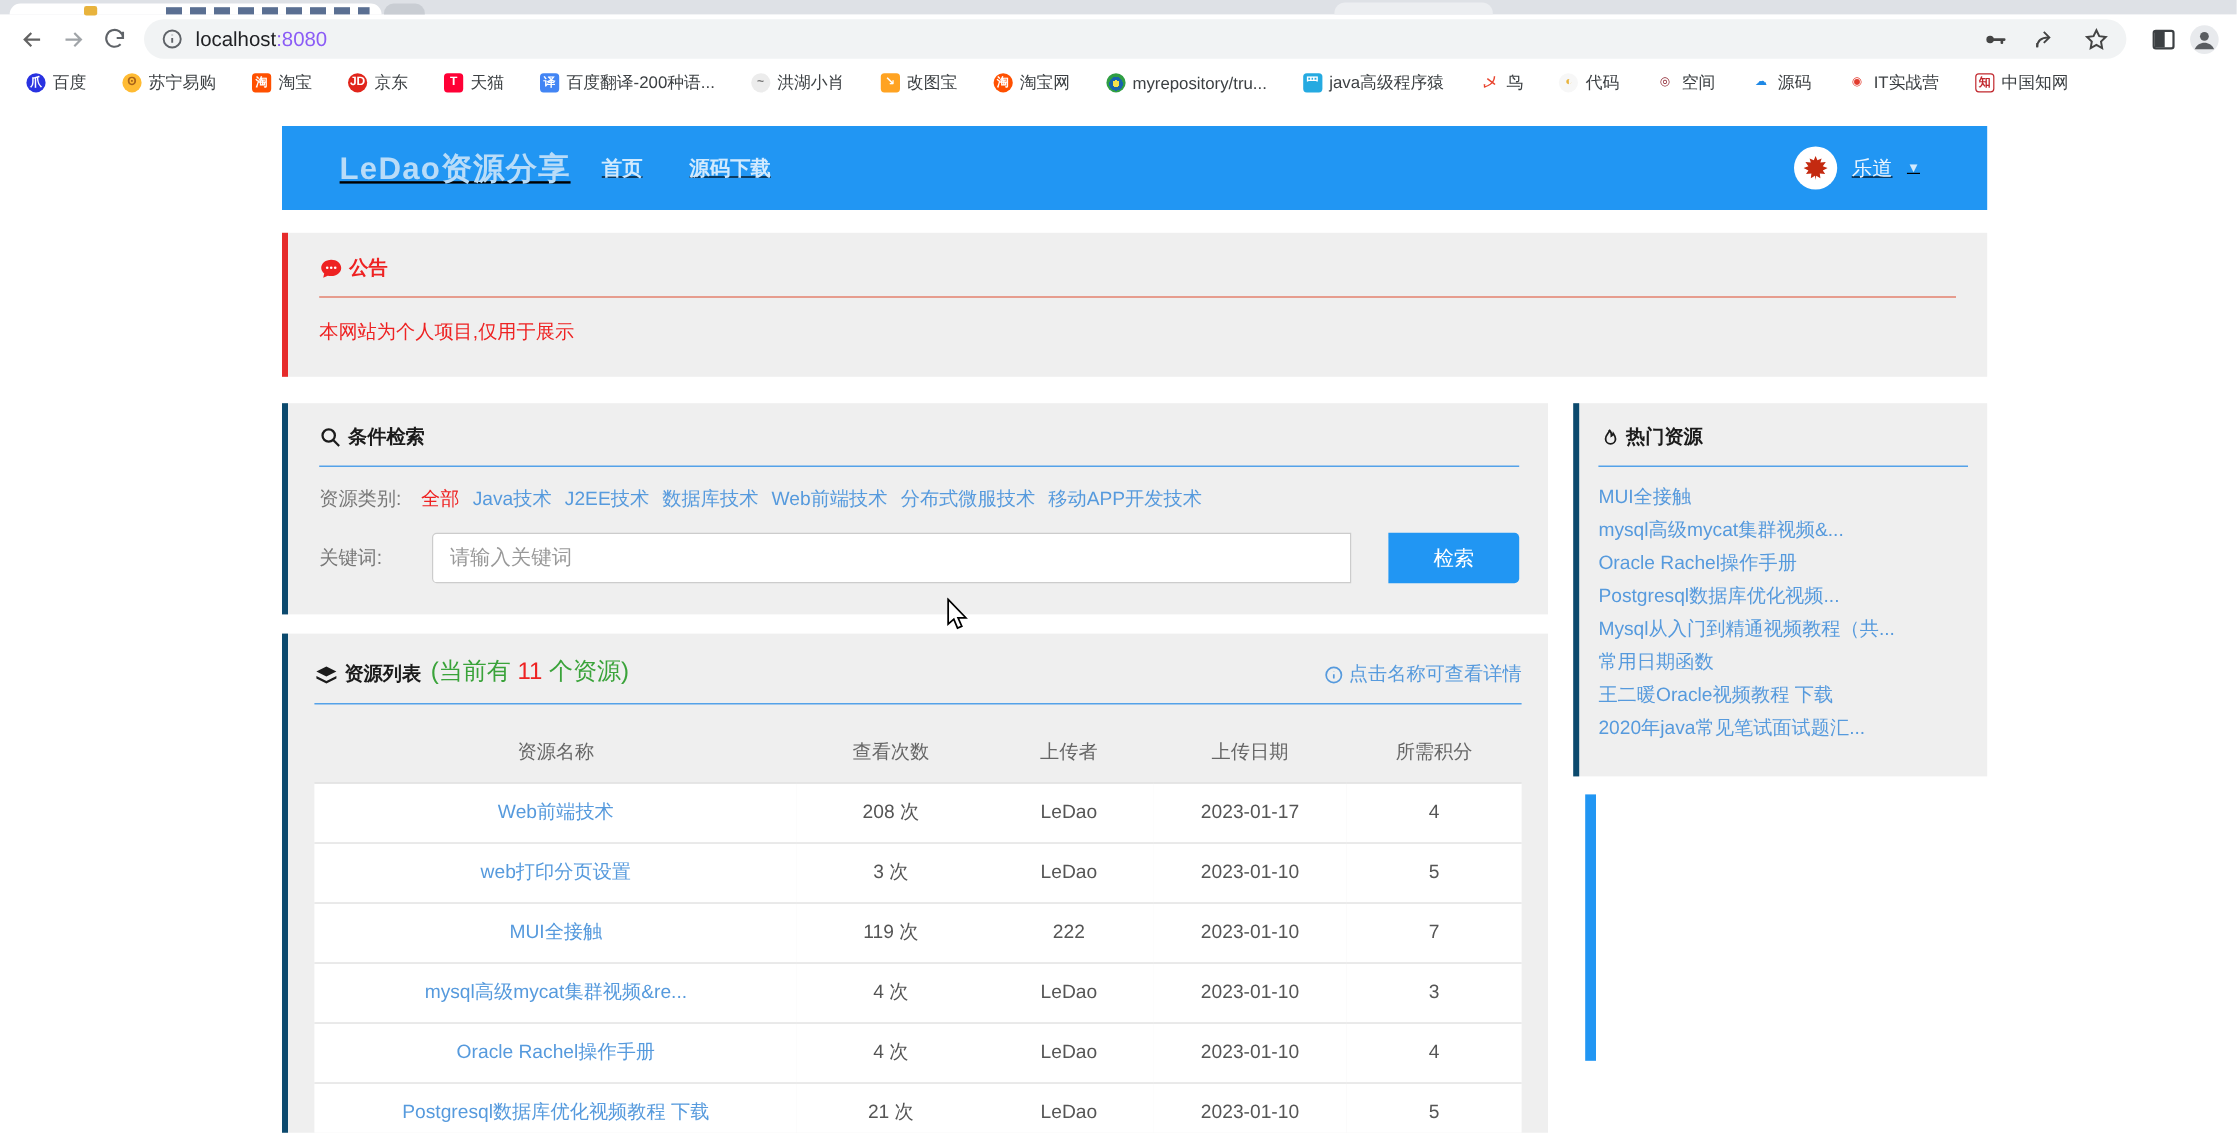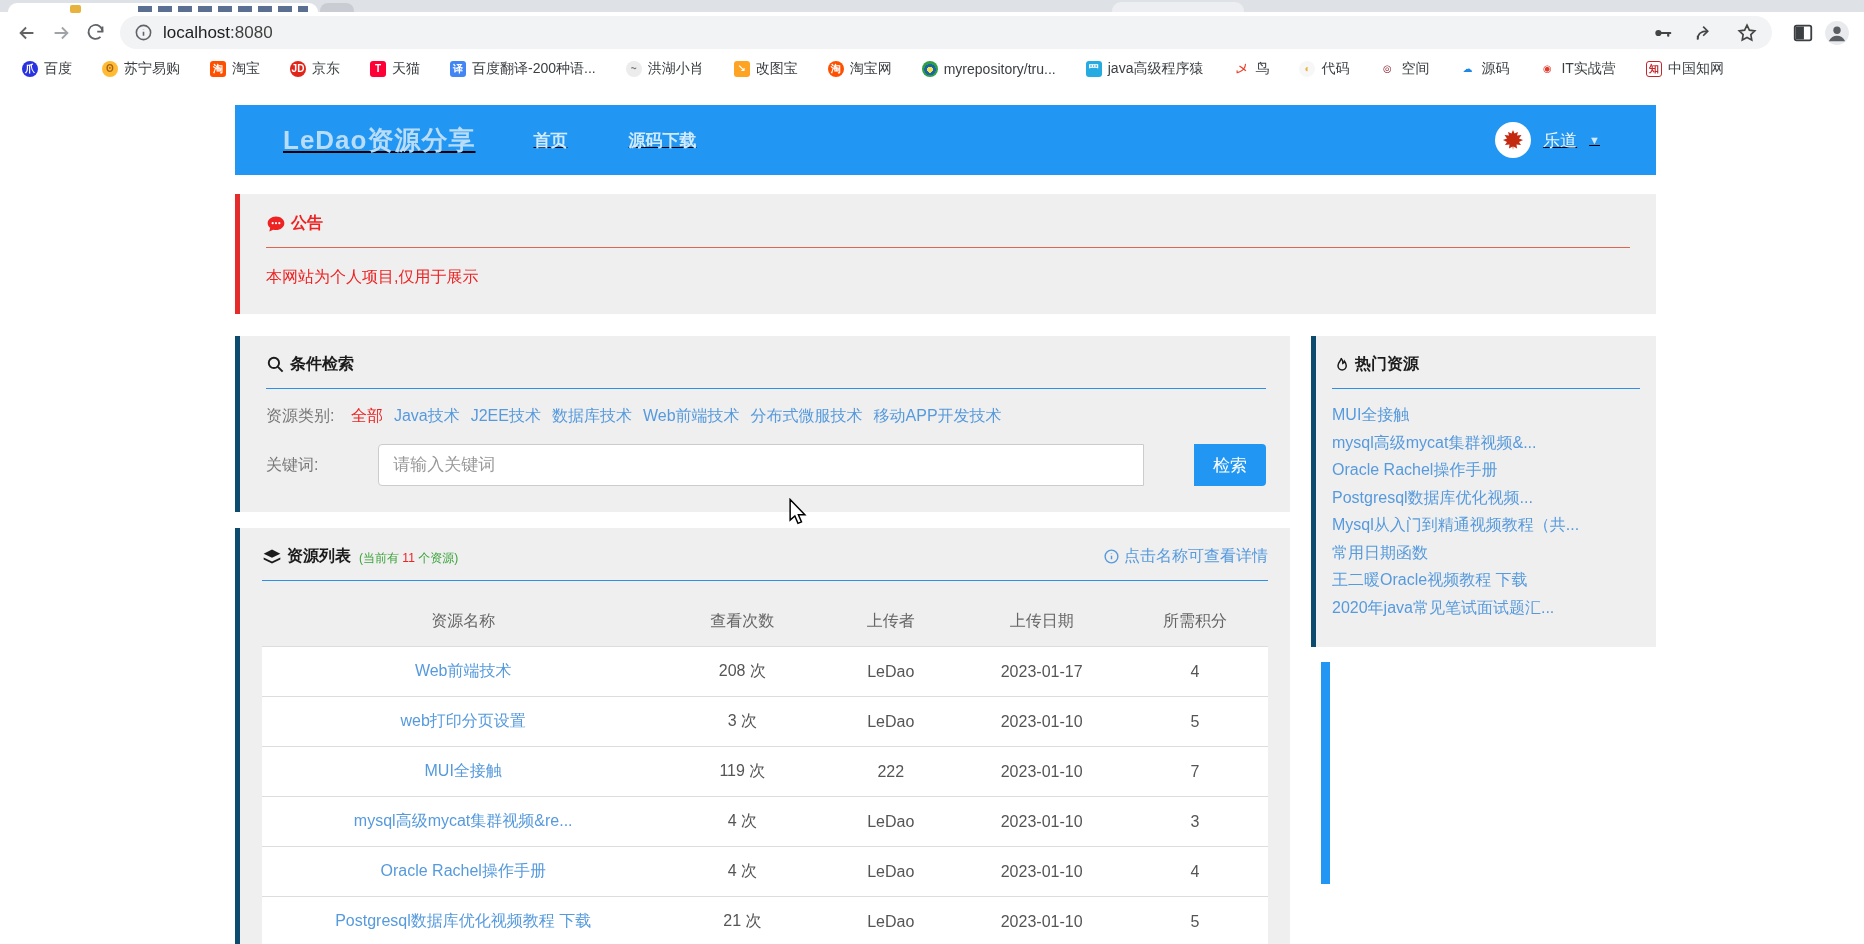--- a/index.html
+++ b/index.html
@@ -20,38 +20,38 @@
   .tab-ghost { position:absolute; left:1112px; top:2px; width:132px; height:10px;
     background:#eceef1; border-radius:9px 9px 0 0; }
 
   .toolbar { height:41px; background:#fff; display:flex; align-items:center; padding:0 10px; }
   .navbtn { width:34px; height:34px; display:flex; align-items:center; justify-content:center;
     border-radius:50%; flex:0 0 auto; }
   .navbtn svg { display:block; }
   .addressbar { flex:1; height:33px; background:#f1f3f4; border-radius:17px; margin:0 14px 0 8px;
     display:flex; align-items:center; padding:0 14px; }
   .url { font-size:17px; color:#202124; margin-left:10px; flex:1; }
-  .url .muted { color:#404040; }
+  .url .muted { color:#8b5cf6; }
   .pill-ic { margin-left:20px; display:flex; align-items:center; }
 
   .bookmarks { height:31px; background:#fff; display:flex; align-items:center;
     padding:0 22px; gap:30px; white-space:nowrap; overflow:hidden; }
   .bm { display:flex; align-items:center; gap:6px; }
   .bm-ic { width:16px; height:16px; display:inline-flex; align-items:center; justify-content:center;
     font-size:10px; font-weight:bold; color:#fff; flex:0 0 auto; }
   .bm-lb { font-size:14px; color:#3c4043; }
 
   
   .page { background:#fff; height:860px; }
   .container { width:1421px; margin-left:235px; }
 
   .siteheader { height:70px; background:#2196f3; margin-top:21px;
     display:flex; align-items:center;text-decoration:underline; }
   .logo { font-size:26px; font-weight:bold; color:#b9dcf8; margin-left:48px; letter-spacing:1px; }
-  .mainnav { display:flex; gap:61px; margin-left:58px; }
+  .mainnav { display:flex; gap:39px; margin-left:26px; }
   .mainnav a { color:#d2eafd; font-size:17px; text-decoration:none; font-weight:bold; }
   .userbox { margin-left:auto; margin-right:56px; display:flex; align-items:center; gap:12px; }
   .avatar { width:36px; height:36px; background:#fff; border-radius:50%;
     display:flex; align-items:center; justify-content:center; }
   .username { color:#eaf5fe; font-size:17px; }
   .caret { color:#d2eafd; font-size:11px; }
 
   .panel { background:#efefef; }
   .bl-blue { border-left:5px solid #0c4a6e; }
   .bl-red { border-left:5px solid #e62b2b; }
@@ -69,26 +69,26 @@
 
   .searchpanel { padding:18px 24px 26px 26px; }
   .catrow { margin-top:17px; font-size:16px; }
   .lbl { color:#777; margin-right:12px; }
   .cat { color:#569add; text-decoration:none; margin-right:11px; font-size:16px;margin-top:28px; }
   .cat.active { color:#ee2222; }
   .kwrow { margin-top:17px; display:flex; align-items:center;justify-content:space-between; }
   .kwrow input { width:766px; height:42px; border:1px solid #ccc; border-radius:4px 0 0 4px;
     padding:0 14px; font-size:17px; color:#333; background:#fff; outline:none; }
   .kwrow input::placeholder { color:#999; }
-  .kwrow button { width:72px; height:42px; background:#2196f3; color:#fff; border:0;
+  .kwrow button { width:109px; height:42px; background:#2196f3; color:#fff; border:0;
     border-radius:0 4px 4px 0; font-size:17px; margin-left:2px; }
 
   .listpanel { margin-top:16px; padding:18px 22px 0; height:430px; overflow:hidden; }
   .listhead { display:flex; align-items:flex-end; }
-  .count { font-size:12px; color:#3aa33a; margin-left:8px; }
+  .count { font-size:20px; color:#3aa33a; margin-left:8px; }
   .count b { color:#ee2222; font-weight:normal; }
   .hint { margin-left:auto; color:#569add; font-size:16px; display:flex; align-items:center; gap:4px; }
 
   table { width:100%; border-collapse:collapse; font-size:16px; color:#555;
     text-align:center; margin-top:16px; }
   thead th { font-weight:normal; color:#666; padding:14px 8px; }
   tbody tr { background:#fff; border-top:1px solid #ddd; }
   tbody td { padding:14px 8px; }
   td a { color:#569add; text-decoration:none; }
   .c-name{width:40%} .c-views{width:15.5%} .c-up{width:14%} .c-date{width:16%} .c-pts{width:14.5%}

